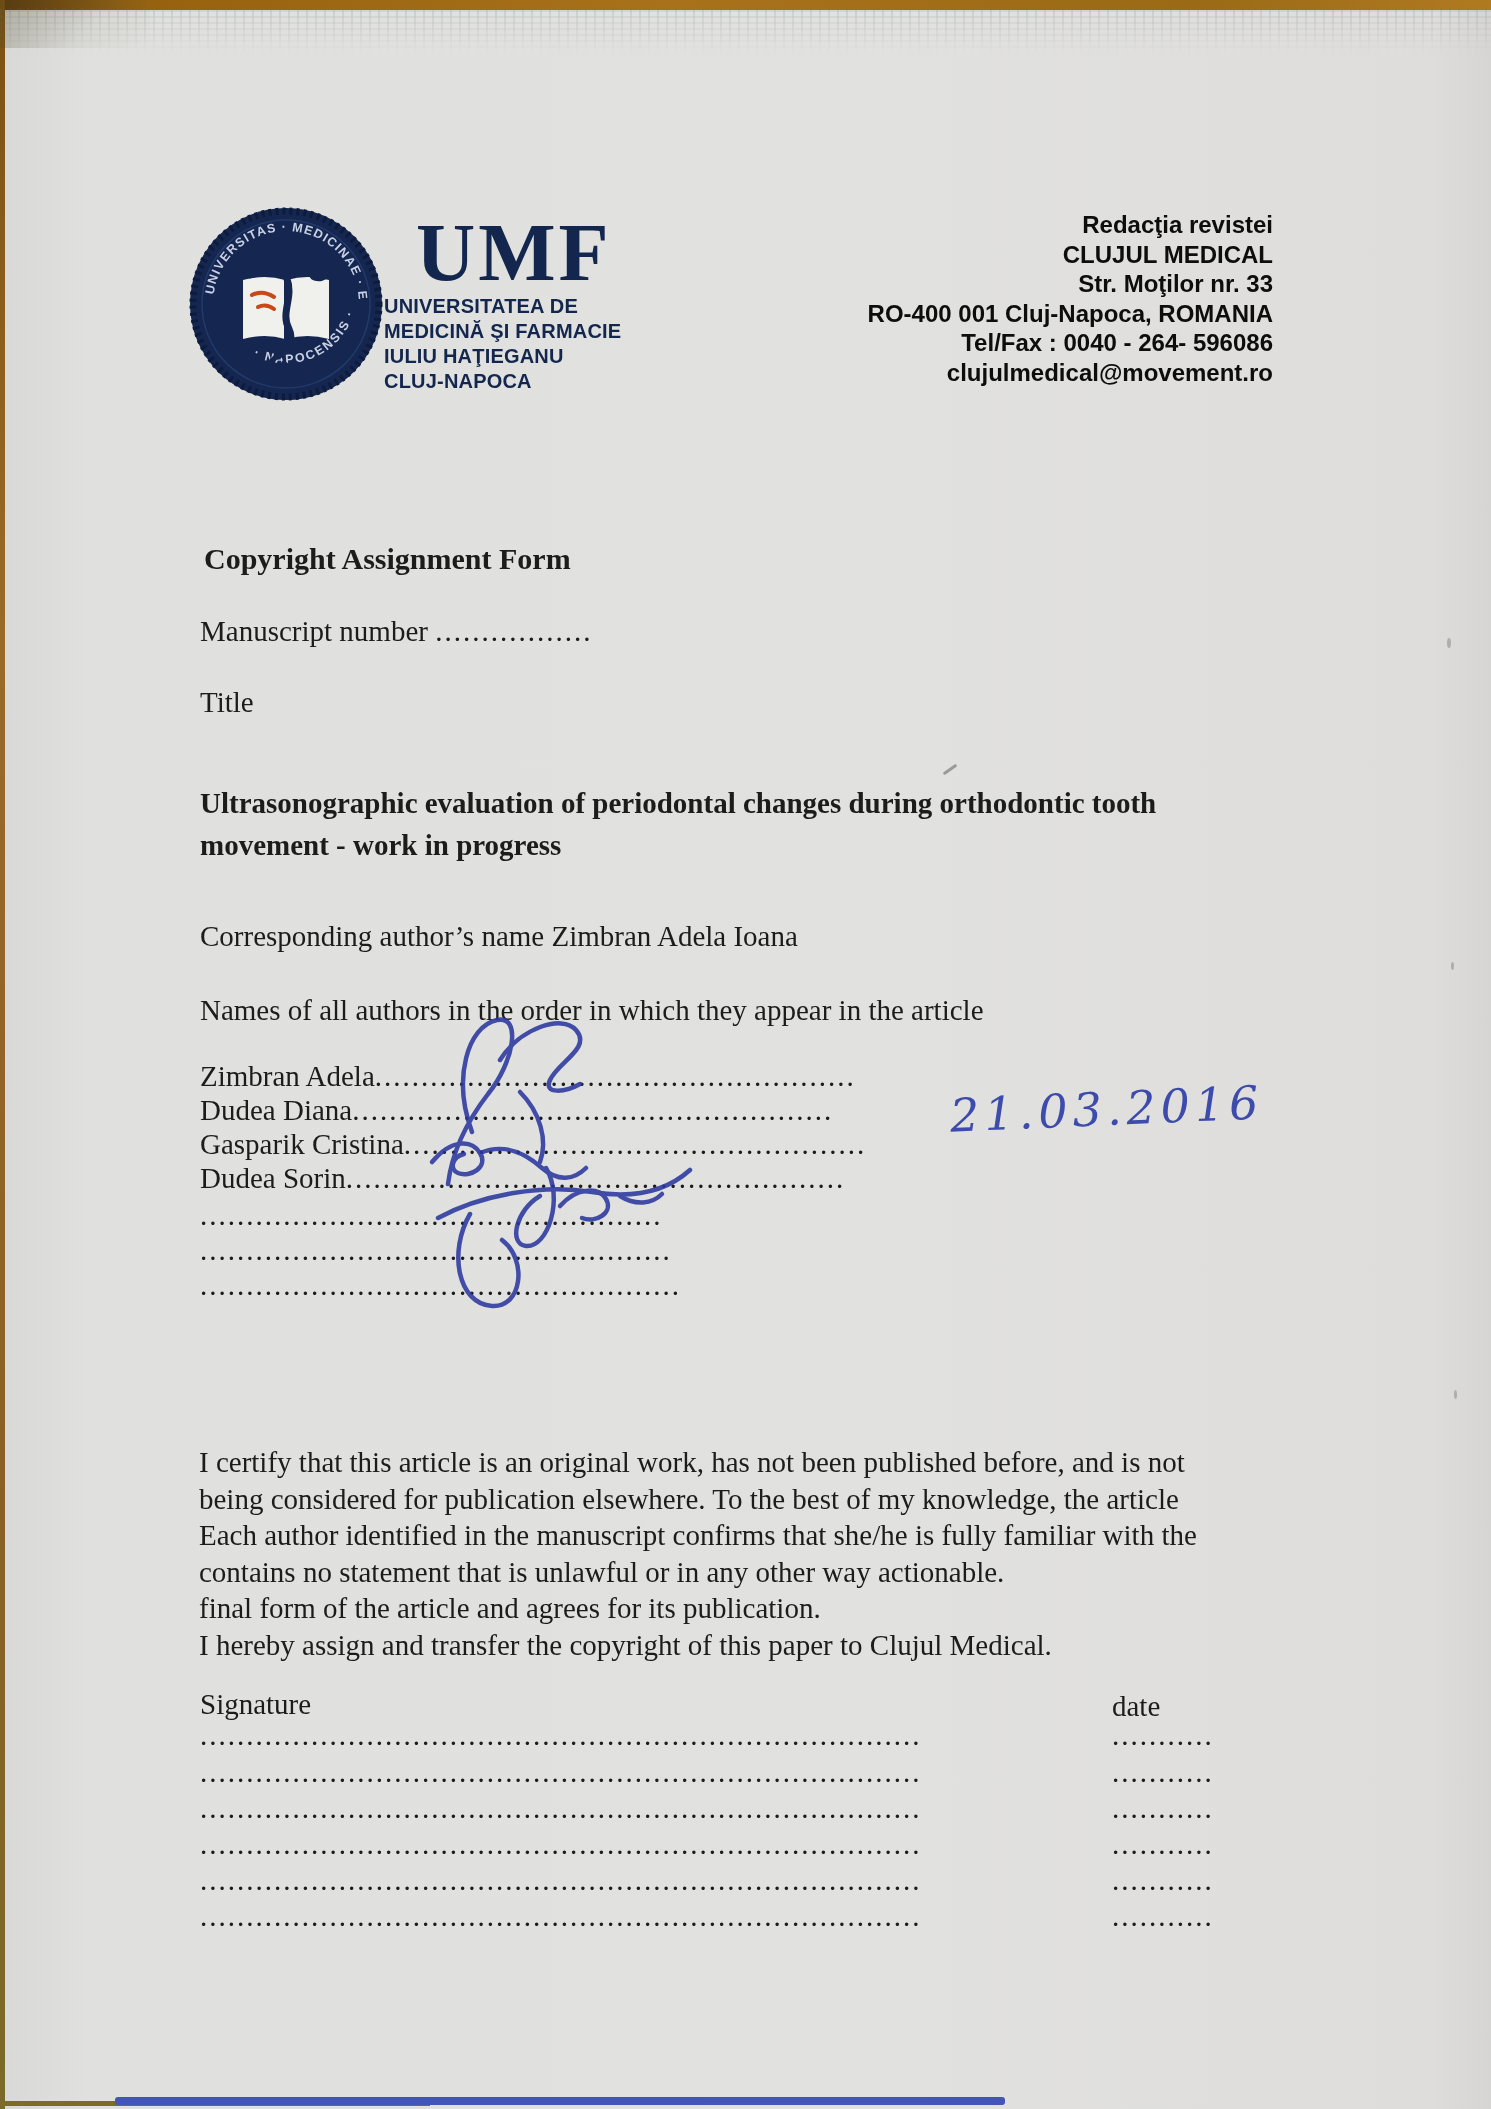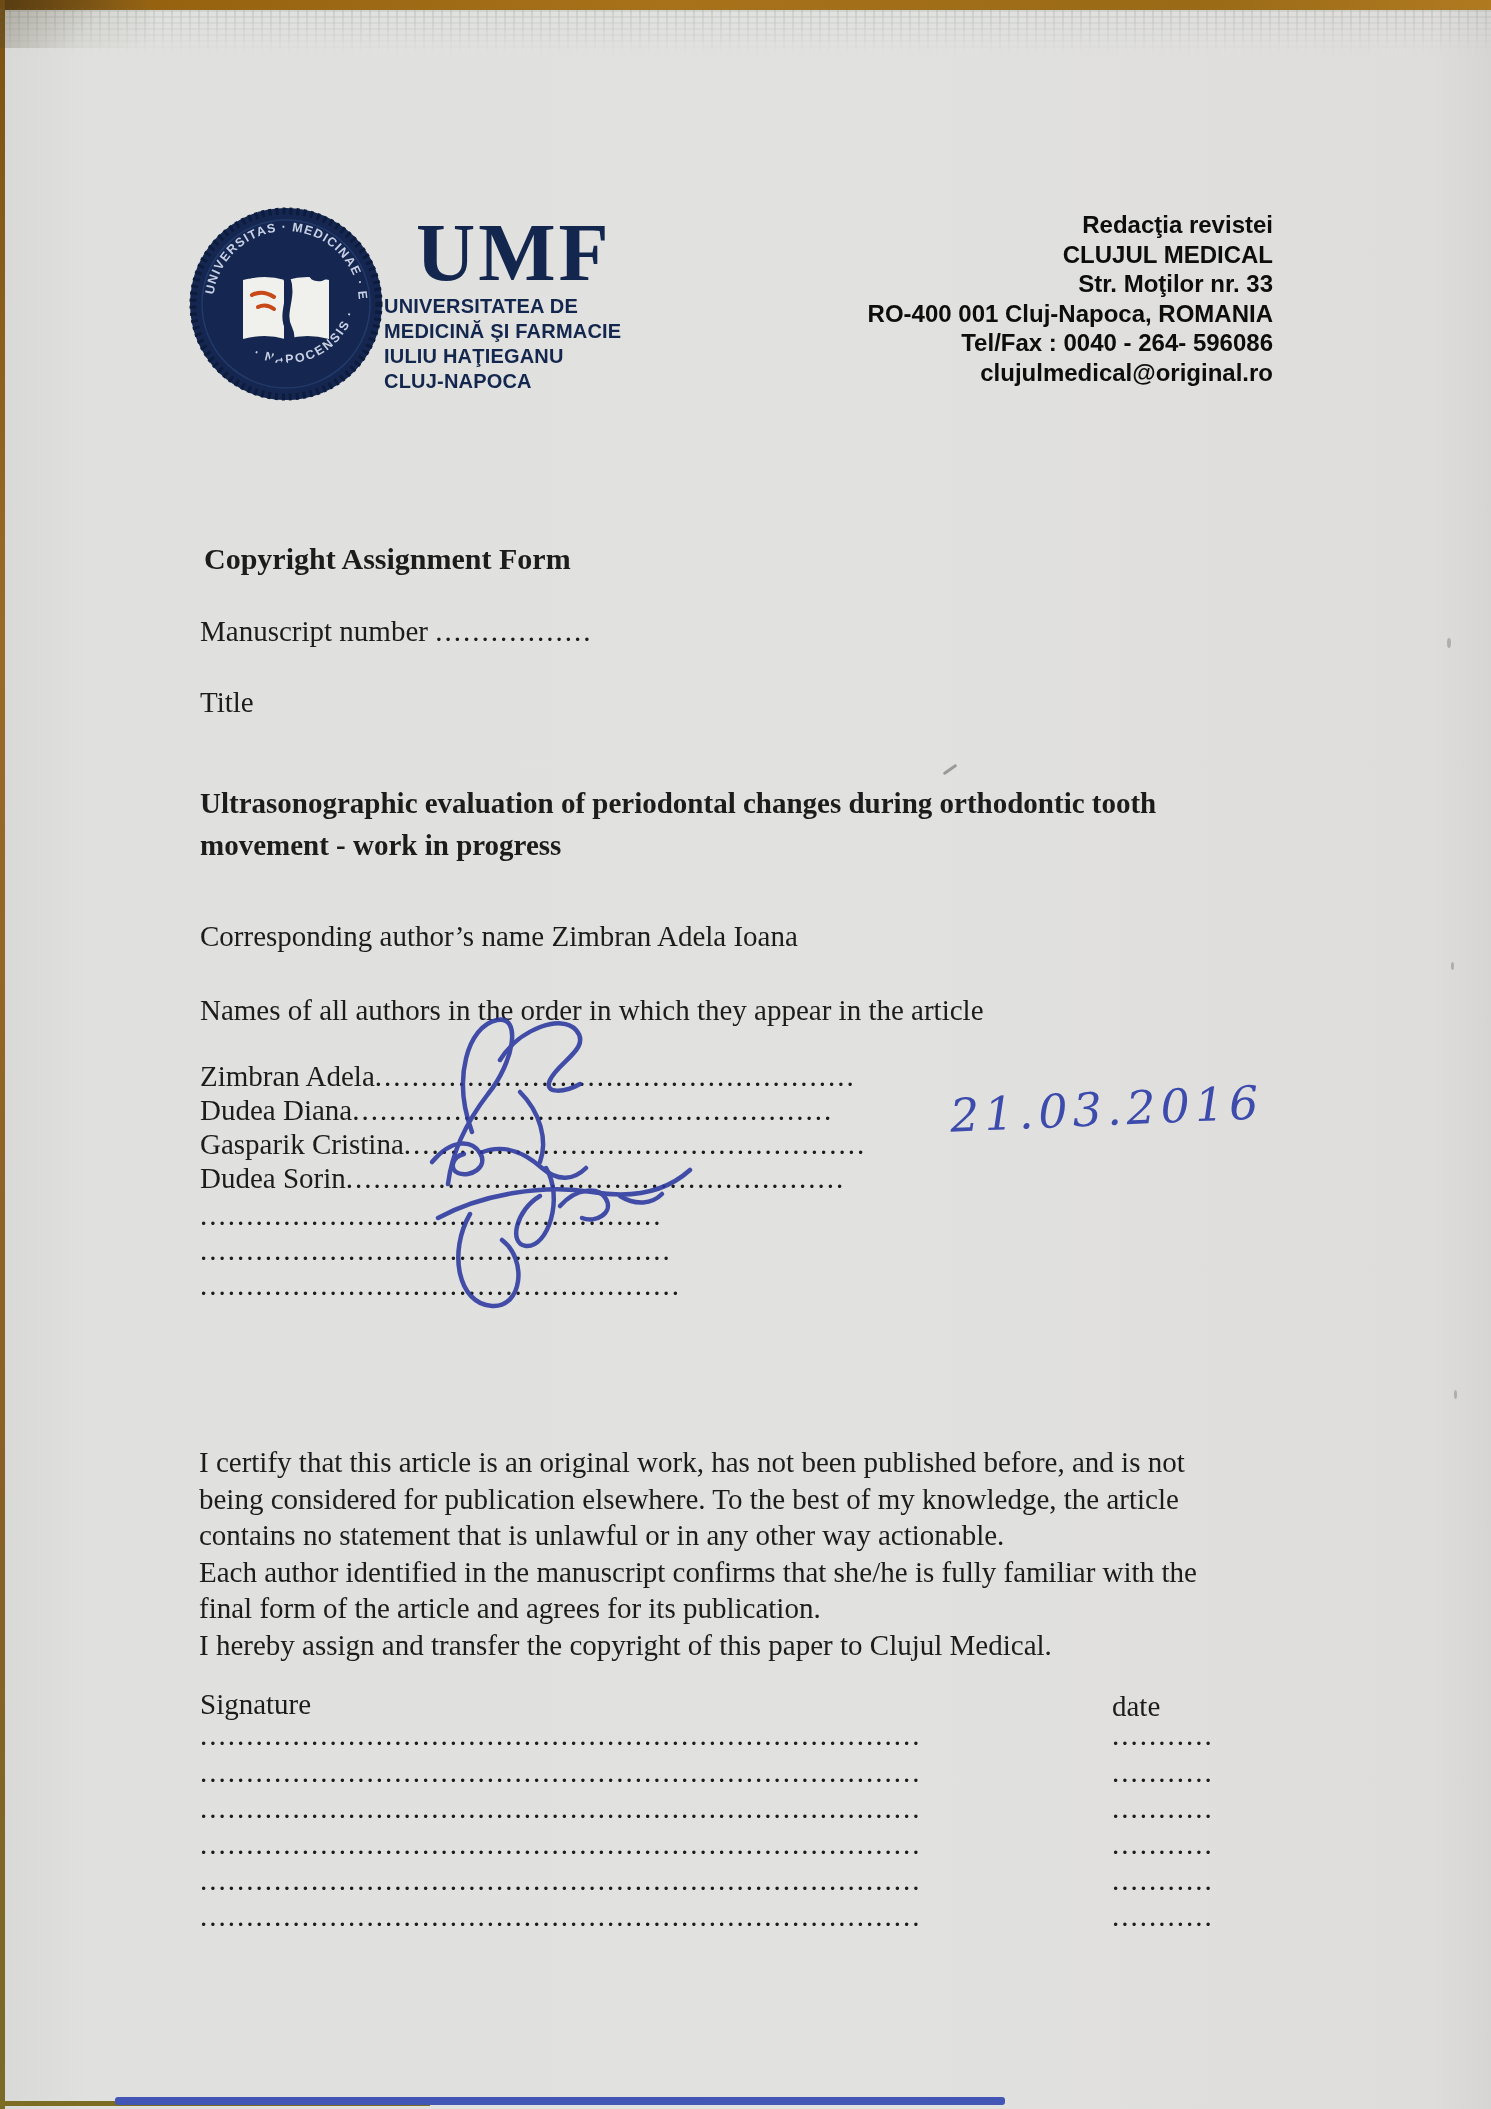--- a/index.html
+++ b/index.html
@@ -108,21 +108,21 @@
     <div>IULIU HAŢIEGANU</div>
     <div>CLUJ-NAPOCA</div>
   </div>
 
   <div class="masthead">
     <div>Redacţia revistei</div>
     <div>CLUJUL MEDICAL</div>
     <div>Str. Moţilor nr. 33</div>
     <div>RO-400 001 Cluj-Napoca, ROMANIA</div>
     <div>Tel/Fax : 0040 - 264- 596086</div>
-    <div>clujulmedical@original.ro</div>
+    <div>clujulmedical@movement.ro</div>
   </div>
 
   <div class="t heading bold">Copyright Assignment Form</div>
 
   <div class="t manuscript">
     <span>Manuscript number</span>
     <span class="dots">.................</span>
   </div>
 
   <div class="t titlelabel">Title</div>
@@ -160,22 +160,22 @@
       <path d="M470,1214 C448,1252 458,1304 492,1306 C522,1308 528,1260 502,1240"></path>
       <path d="M620,1196 C636,1206 652,1204 662,1194"></path>
     </g>
   </svg>
 
   <div class="hand-date">21.03.2016</div>
 
   <div class="t cert" style="white-space:normal;">
     <div>I certify that this article is an original work, has not been published before, and is not</div>
     <div>being considered for publication elsewhere. To the best of my knowledge, the article</div>
+    <div>Each author identified in the manuscript confirms that she/he is fully familiar with the</div>
     <div>contains no statement that is unlawful or in any other way actionable.</div>
-    <div>Each author identified in the manuscript confirms that she/he is fully familiar with the</div>
     <div>final form of the article and agrees for its publication.</div>
     <div>I hereby assign and transfer the copyright of this paper to Clujul Medical.</div>
   </div>
 
   <div class="t siglabel">Signature</div>
   <div class="t datelabel">date</div>
 
   <div class="t" style="left:200px;top:1719px;"><span class="dots">..............................................................................</span></div>
   <div class="t" style="left:1112px;top:1719px;"><span class="dots">...........</span></div>
   <div class="t" style="left:200px;top:1756px;"><span class="dots">..............................................................................</span></div>

